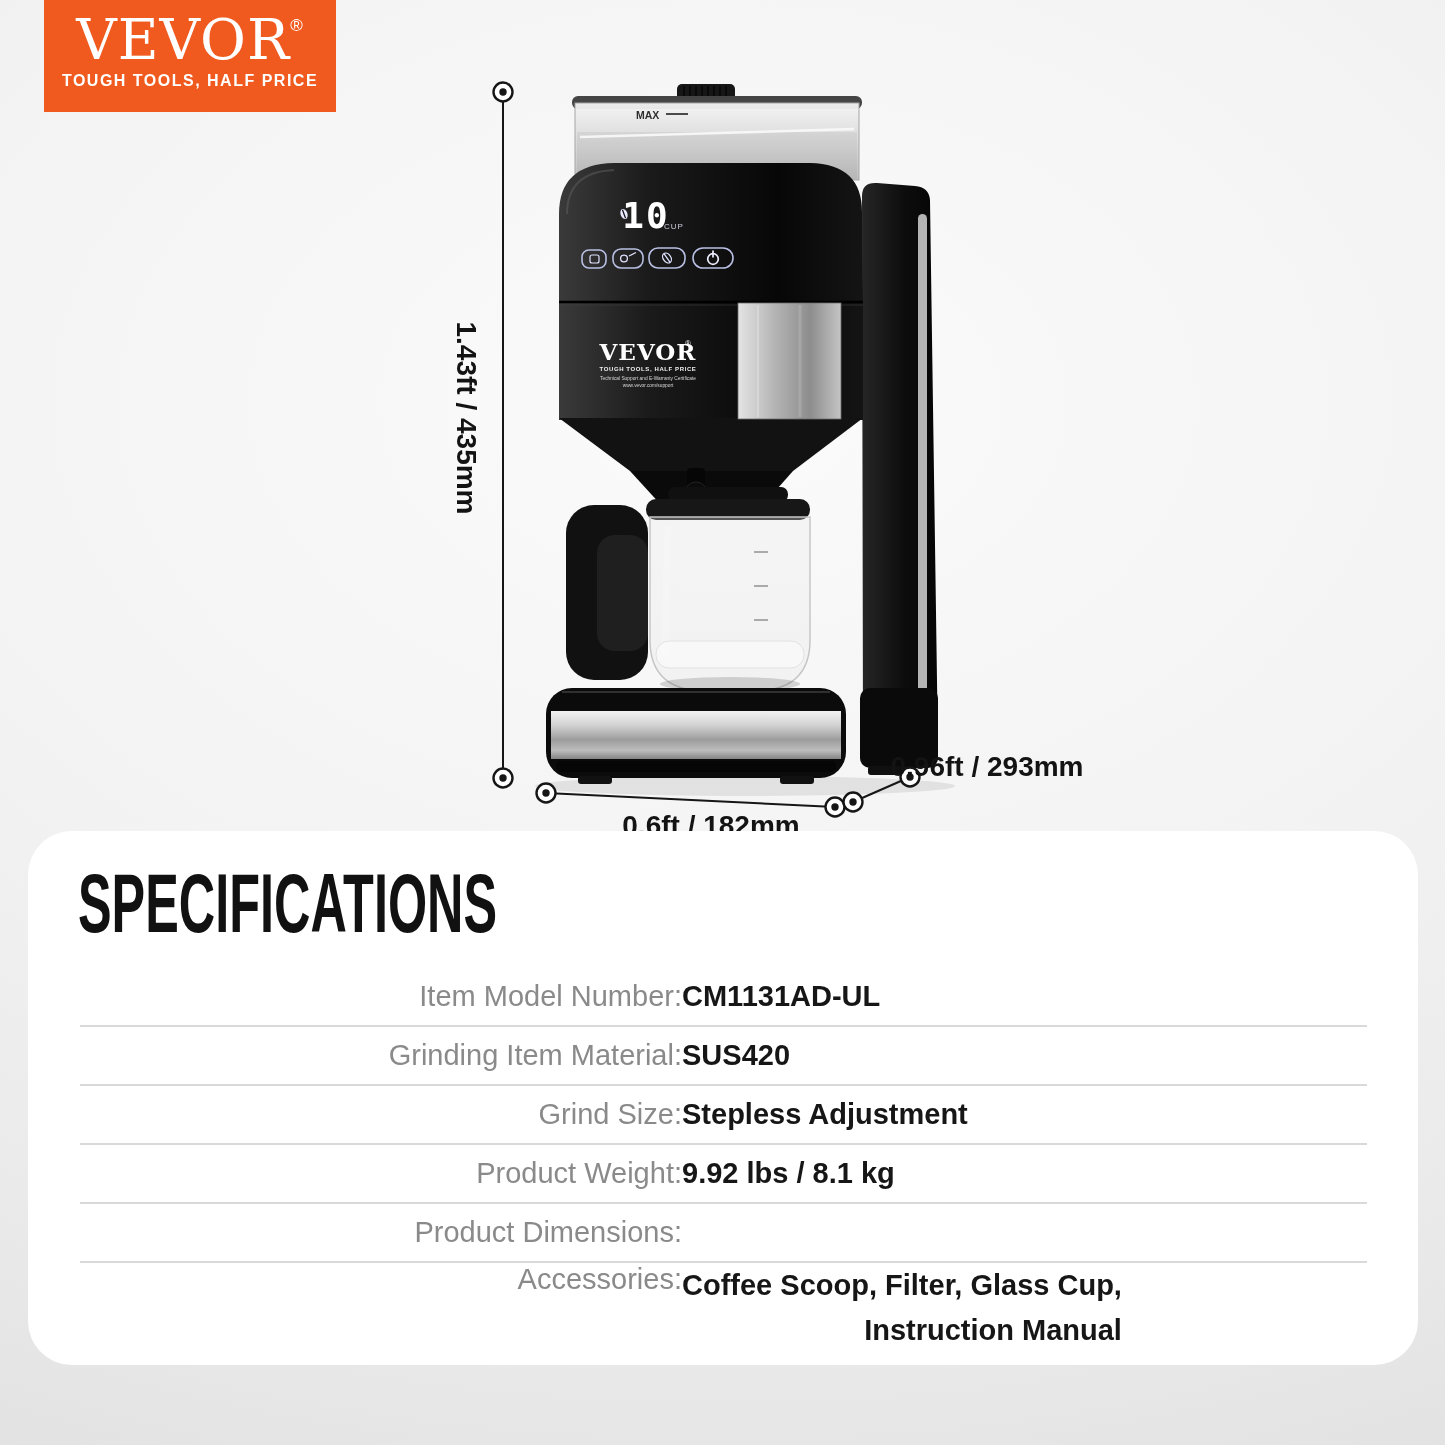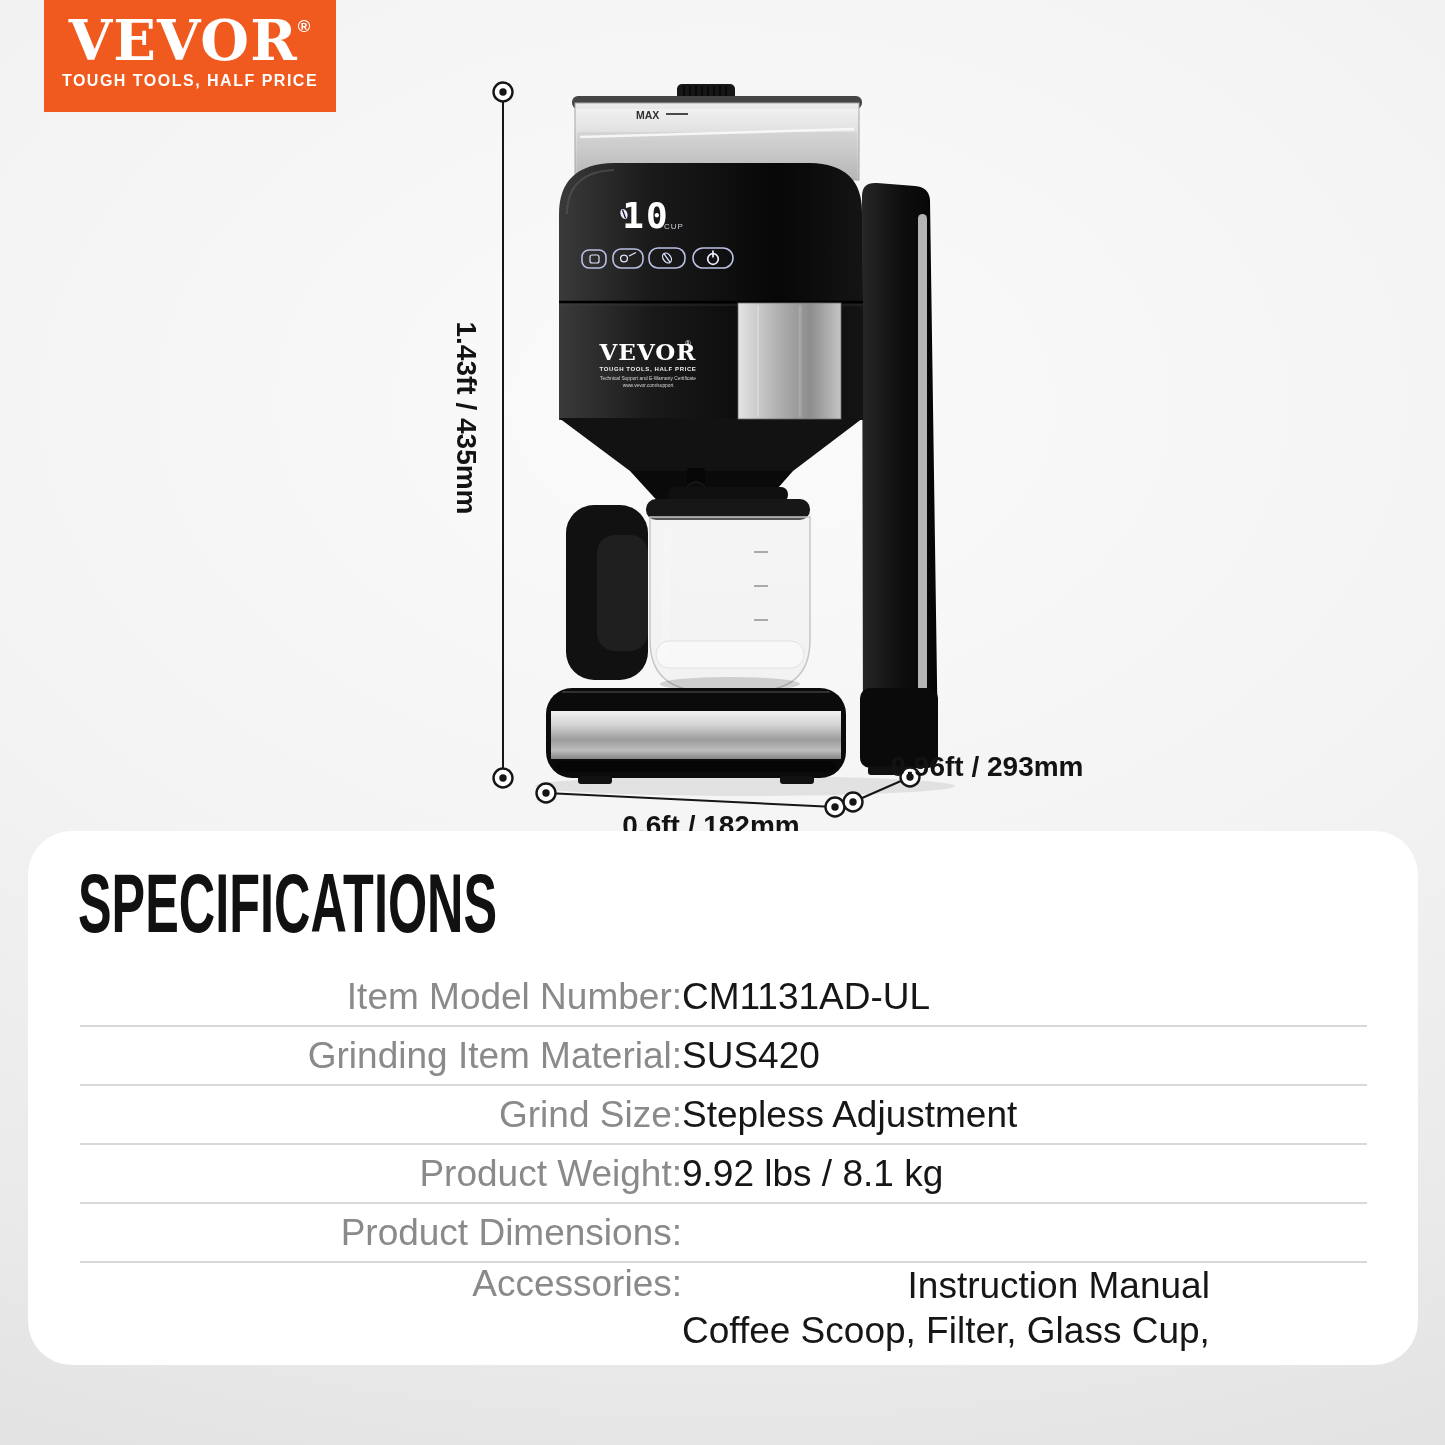--- a/index.html
+++ b/index.html
@@ -2,44 +2,44 @@
 <html><head>
 <meta charset="utf-8">
 <style>
   html,body{margin:0;padding:0;}
   body{font-family:"Liberation Sans",sans-serif;}
   .page{position:relative;width:1445px;height:1445px;overflow:hidden;
         background:radial-gradient(120% 80% at 50% 28%, #fbfbfb 0%, #f3f3f3 48%, #eaeaea 80%, #e2e2e2 100%);}
   
   .logo{position:absolute;left:44px;top:0;width:292px;height:112px;background:#f05a1f;
         color:#fff;text-align:center;}
-  .logo-word{font-family:"DejaVu Serif",serif;font-weight:bold;font-size:56px;line-height:1;
+  .logo-word{font-family:"DejaVu Serif",serif;font-weight:normal;font-size:56px;line-height:1;
              margin-top:12px;letter-spacing:1px;}
   .logo-word sup{font-size:17px;vertical-align:28px;font-family:"Liberation Sans",sans-serif;}
   .logo-tag{font-size:16px;font-weight:bold;letter-spacing:1.5px;margin-top:4px;}
   
   .scene{position:absolute;left:0;top:0;width:1445px;height:875px;}
   
   .dim{position:absolute;font-weight:bold;font-size:28px;color:#131313;white-space:nowrap;
        transform:translate(-50%,-50%);}
   .dim-h{left:466px;top:418px;transform:translate(-50%,-50%) rotate(90deg);}
   .dim-w{left:681px;top:826px;margin-left:30px;}
   .dim-d{left:987px;top:767px;}
   
   .card{position:absolute;left:28px;top:831px;width:1390px;height:534px;background:#ffffff;
         border-radius:44px;text-align:right;}
   .spec-title{margin:0;position:absolute;left:50px;top:30px;font-size:84px;line-height:1;
               font-weight:bold;color:#111;letter-spacing:0px;
               transform:scaleX(0.60);transform-origin:left center;white-space:nowrap;}
   .spec-table{position:absolute;left:52px;top:137px;width:1287px;}
   .spec-row{display:flex;align-items:center;min-height:57px;border-bottom:2px solid #d9d9d9;
-            font-size:37px;}
+            font-size:29px;}
   .spec-row.last{border-bottom:none;align-items:flex-start;min-height:112px;}
   .spec-label{width:602px;color:#8a8a8a;flex:none;}
-  .spec-value{font-weight:normal;color:#161616;line-height:45px;}
+  .spec-value{font-weight:bold;color:#161616;line-height:45px;}
 </style>
 </head>
 <body>
 
 <div class="page">
 
   <div class="logo">
     <div class="logo-word"><span>VEVOR</span><sup>®</sup></div>
     <div class="logo-tag">TOUGH TOOLS, HALF PRICE</div>
   </div>
@@ -240,20 +240,20 @@
       <div class="spec-row">
         <div class="spec-label">Product Weight:</div>
         <div class="spec-value">9.92 lbs / 8.1 kg</div>
       </div>
       <div class="spec-row">
         <div class="spec-label">Product Dimensions:</div>
       </div>
       <div class="spec-row last">
         <div class="spec-label">Accessories:</div>
         <div class="spec-value">
+          <div>Coffee Scoop, Filter, Glass Cup,</div>
           <div>Instruction Manual</div>
-          <div>Coffee Scoop, Filter, Glass Cup,</div>
         </div>
       </div>
     </div>
   </section>
 
 </div>
 
 </body></html>

